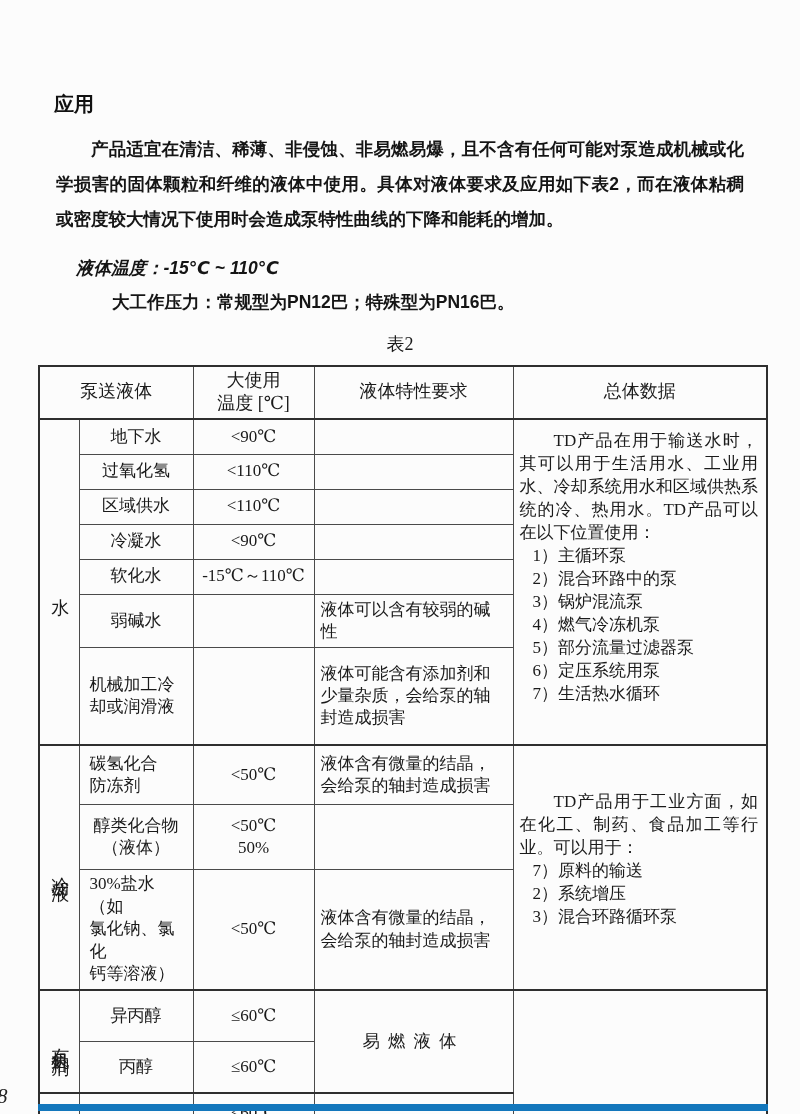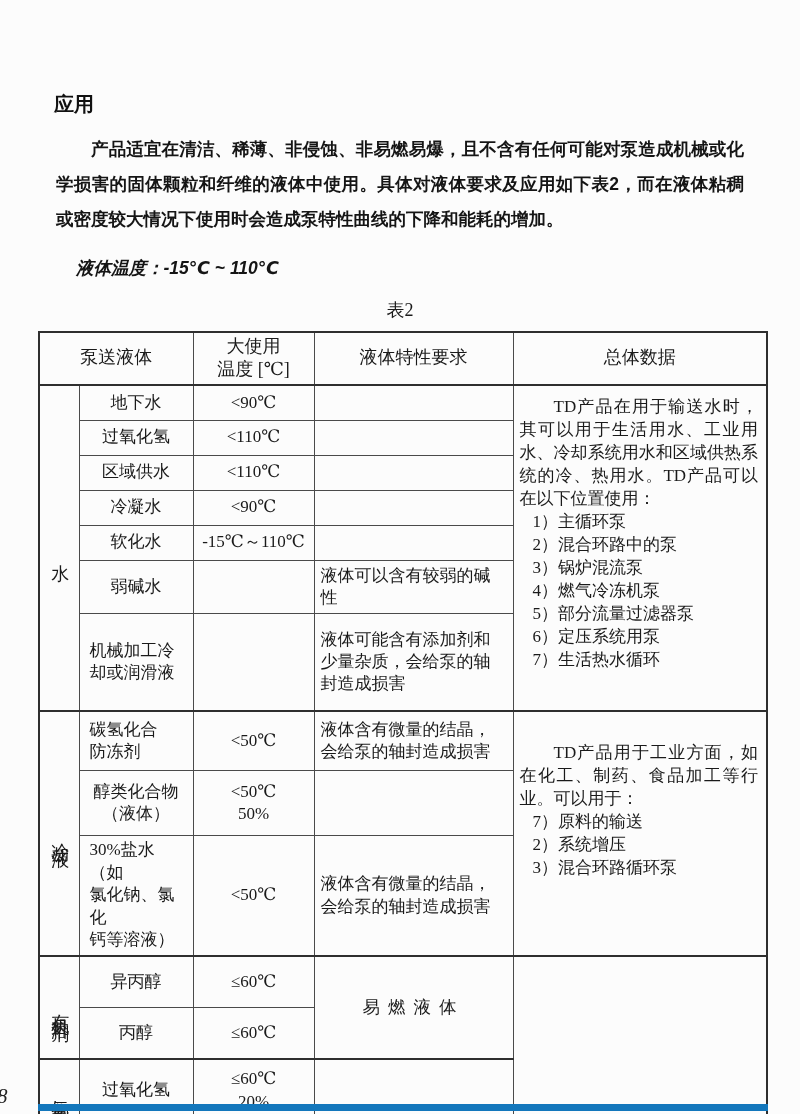--- a/index.html
+++ b/index.html
@@ -38,39 +38,40 @@
   thead tr{height:38px;}
   thead th{font-size:18px;border-bottom:2px solid var(--border-dark);}
   tr.h35{height:35px;} tr.h97{height:97px;} tr.h68{height:60px;} tr.h65{height:65px;}
   tr.h67{height:67px;} tr.h52{height:52px;} tr.h51{height:51px;} tr.h64{height:64px;}
   tr.thick>td{border-top:2px solid var(--border-dark);}
   .pre{white-space:pre-line;}
   td.left{text-align:left;padding:3px 6px 3px 10px;}
   td.req-left{text-align:left;padding:4px 6px;}
   .vert{display:inline-block;writing-mode:vertical-rl;text-orientation:upright;font-size:18px;letter-spacing:3px;}
   td.usage{ text-align:left;vertical-align:top;padding:9px 8px 4px 6px;}
-  td.usage.industry{padding-top:29px;}
+  td.usage.industry{padding-top:44px;}
   .u-intro{text-indent:2em;line-height:23px;text-align:justify;}
   .u-item{line-height:23px;padding-left:13px;}
   td.flammable{letter-spacing:8px;font-size:17.5px;}
 
   
   .pagenum{position:absolute;left:-3px;top:1086px;font:italic 21px/1 "Liberation Serif","DejaVu Serif",serif;color:#222;}
   .bottombar{position:absolute;left:38px;top:1104px;width:730px;height:7px;background:var(--bar-blue);}
 </style>
 </head>
 <body>
 
 <div class="page">
 
 
   <div class="content">
     <h2 class="sec-title">应用</h2>
     <p class="intro">产品适宜在清洁、稀薄、非侵蚀、非易燃易爆，且不含有任何可能对泵造成机械或化学损害的固体颗粒和纤维的液体中使用。具体对液体要求及应用如下表2，而在液体粘稠或密度较大情况下使用时会造成泵特性曲线的下降和能耗的增加。</p>
     <p class="spec temp">液体温度：-15℃ ~ 110℃</p>
+    <p class="spec pressure">大工作压力：常规型为PN12巴；特殊型为PN16巴。</p>
     <div class="caption">表2</div>
 
     <table>
       <colgroup>
         <col class="c-group">
           <col class="c-name">
           <col class="c-temp">
           <col class="c-req">
           <col class="c-usage">
       </colgroup>

